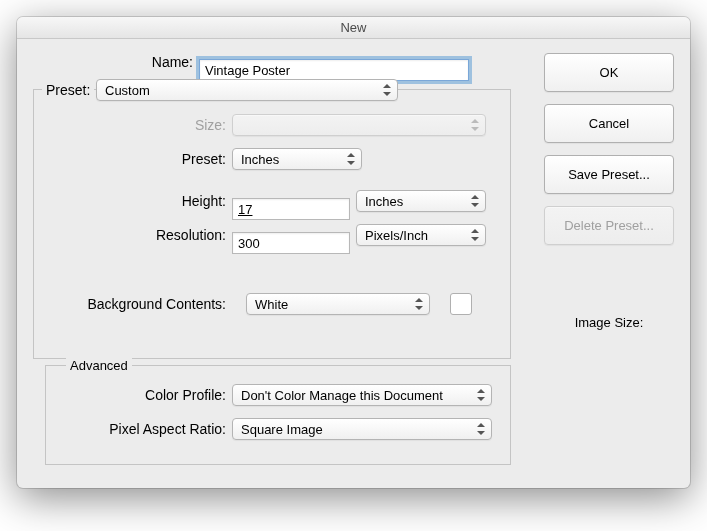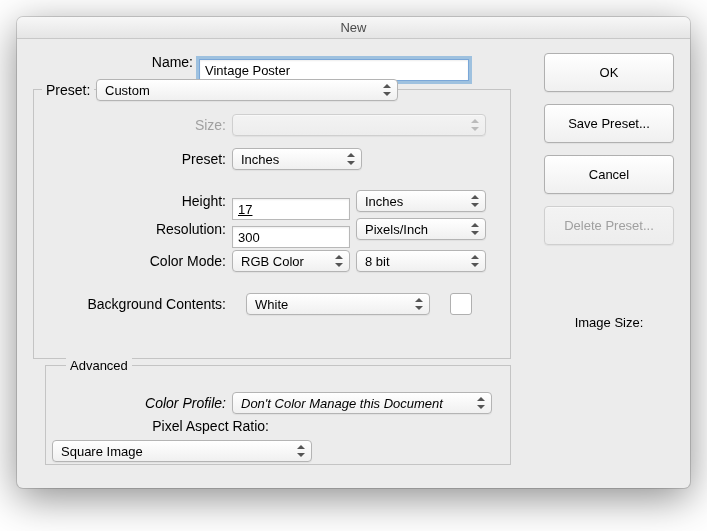--- a/index.html
+++ b/index.html
@@ -184,24 +184,24 @@
     <div class="row" style="left:122px; top:4px;">
       <div class="label" style="width:54px;">Name:</div>
       <input class="text-input focus" style="width: 270px;" value="Vintage Poster">
     </div>
 
     <div class="right-col">
       <div class="button default">
           <span>OK</span>
         </div>
       <div class="button">
+          <span>Cancel</span>
+        </div>
+      <div class="button">
           <span>Save Preset...</span>
-        </div>
-      <div class="button">
-          <span>Cancel</span>
         </div>
       <div class="button disabled">
           <span>Delete Preset...</span>
         </div>
     </div>
 
     <div class="groupbox group-preset">
       <div class="group-legend" style="left:8px;">
         <span class="label">Preset:</span>
       </div>
@@ -231,65 +231,54 @@
 
       <div class="row" style="left:18px; top:92px;">
         <div class="label" style="width:174px;">Height:</div>
         <input class="text-input" style="width: 118px; text-decoration: underline;" value="17">
         <div class="popup" style="width:130px;">
           <span>Inches</span>
             <span class="caret"></span>
         </div>
       </div>
 
-      <div class="row" style="left:18px; top:120px;">
+      <div class="row" style="left:18px; top:126px;">
         <div class="label" style="width:174px;">Resolution:</div>
         <input class="text-input" style="width: 118px;" value="300">
         <div class="popup" style="width:130px;">
           <span>Pixels/Inch</span>
             <span class="caret"></span>
         </div>
       </div>
 
-      <div class="row" style="left:18px; top:160px;">
-        <div class="label" style="width:174px;">Color Mode:</div>
-        <div class="popup" style="width:118px;">
-          <span>RGB Color</span>
-            <span class="caret"></span>
-        </div>
-        <div class="popup" style="width:130px;">
-          <span>8 bit</span>
-            <span class="caret"></span>
-        </div>
-      </div>
 
       <div class="row" style="left:18px; top:203px;gap:20px;">
         <div class="label" style="width:174px;">Background Contents:</div>
         <div class="popup" style="width:184px;">
           <span>White</span>
             <span class="caret"></span>
         </div>
         <div class="swatch"></div>
       </div>
     </div>
 
     <div class="groupbox group-advanced">
       <div class="group-legend" style="left:20px;">
         <span>Advanced</span>
       </div>
 
-      <div class="row" style="left:6px; top:26px;font-style:italic;">
+      <div class="row" style="left:6px; top:18px;">
         <div class="label" style="width:174px;">Color Profile:</div>
         <div class="popup" style="width:260px;">
           <span>Don't Color Manage this Document</span>
             <span class="caret"></span>
         </div>
       </div>
 
-      <div class="row" style="left:6px; top:52px;flex-direction:column;">
+      <div class="row" style="left:6px; top:52px;">
         <div class="label" style="width:174px;">Pixel Aspect Ratio:</div>
         <div class="popup" style="width:260px;">
           <span>Square Image</span>
             <span class="caret"></span>
         </div>
       </div>
     </div>
 
     <div class="info-block">
       <div class="title">Image Size:</div>

